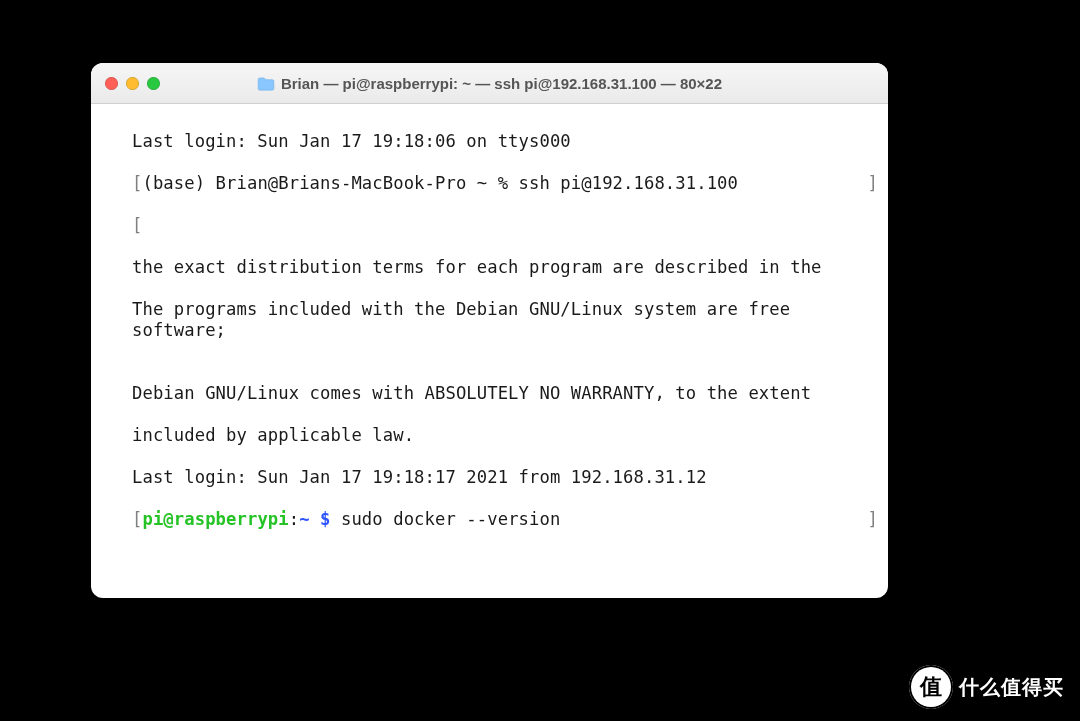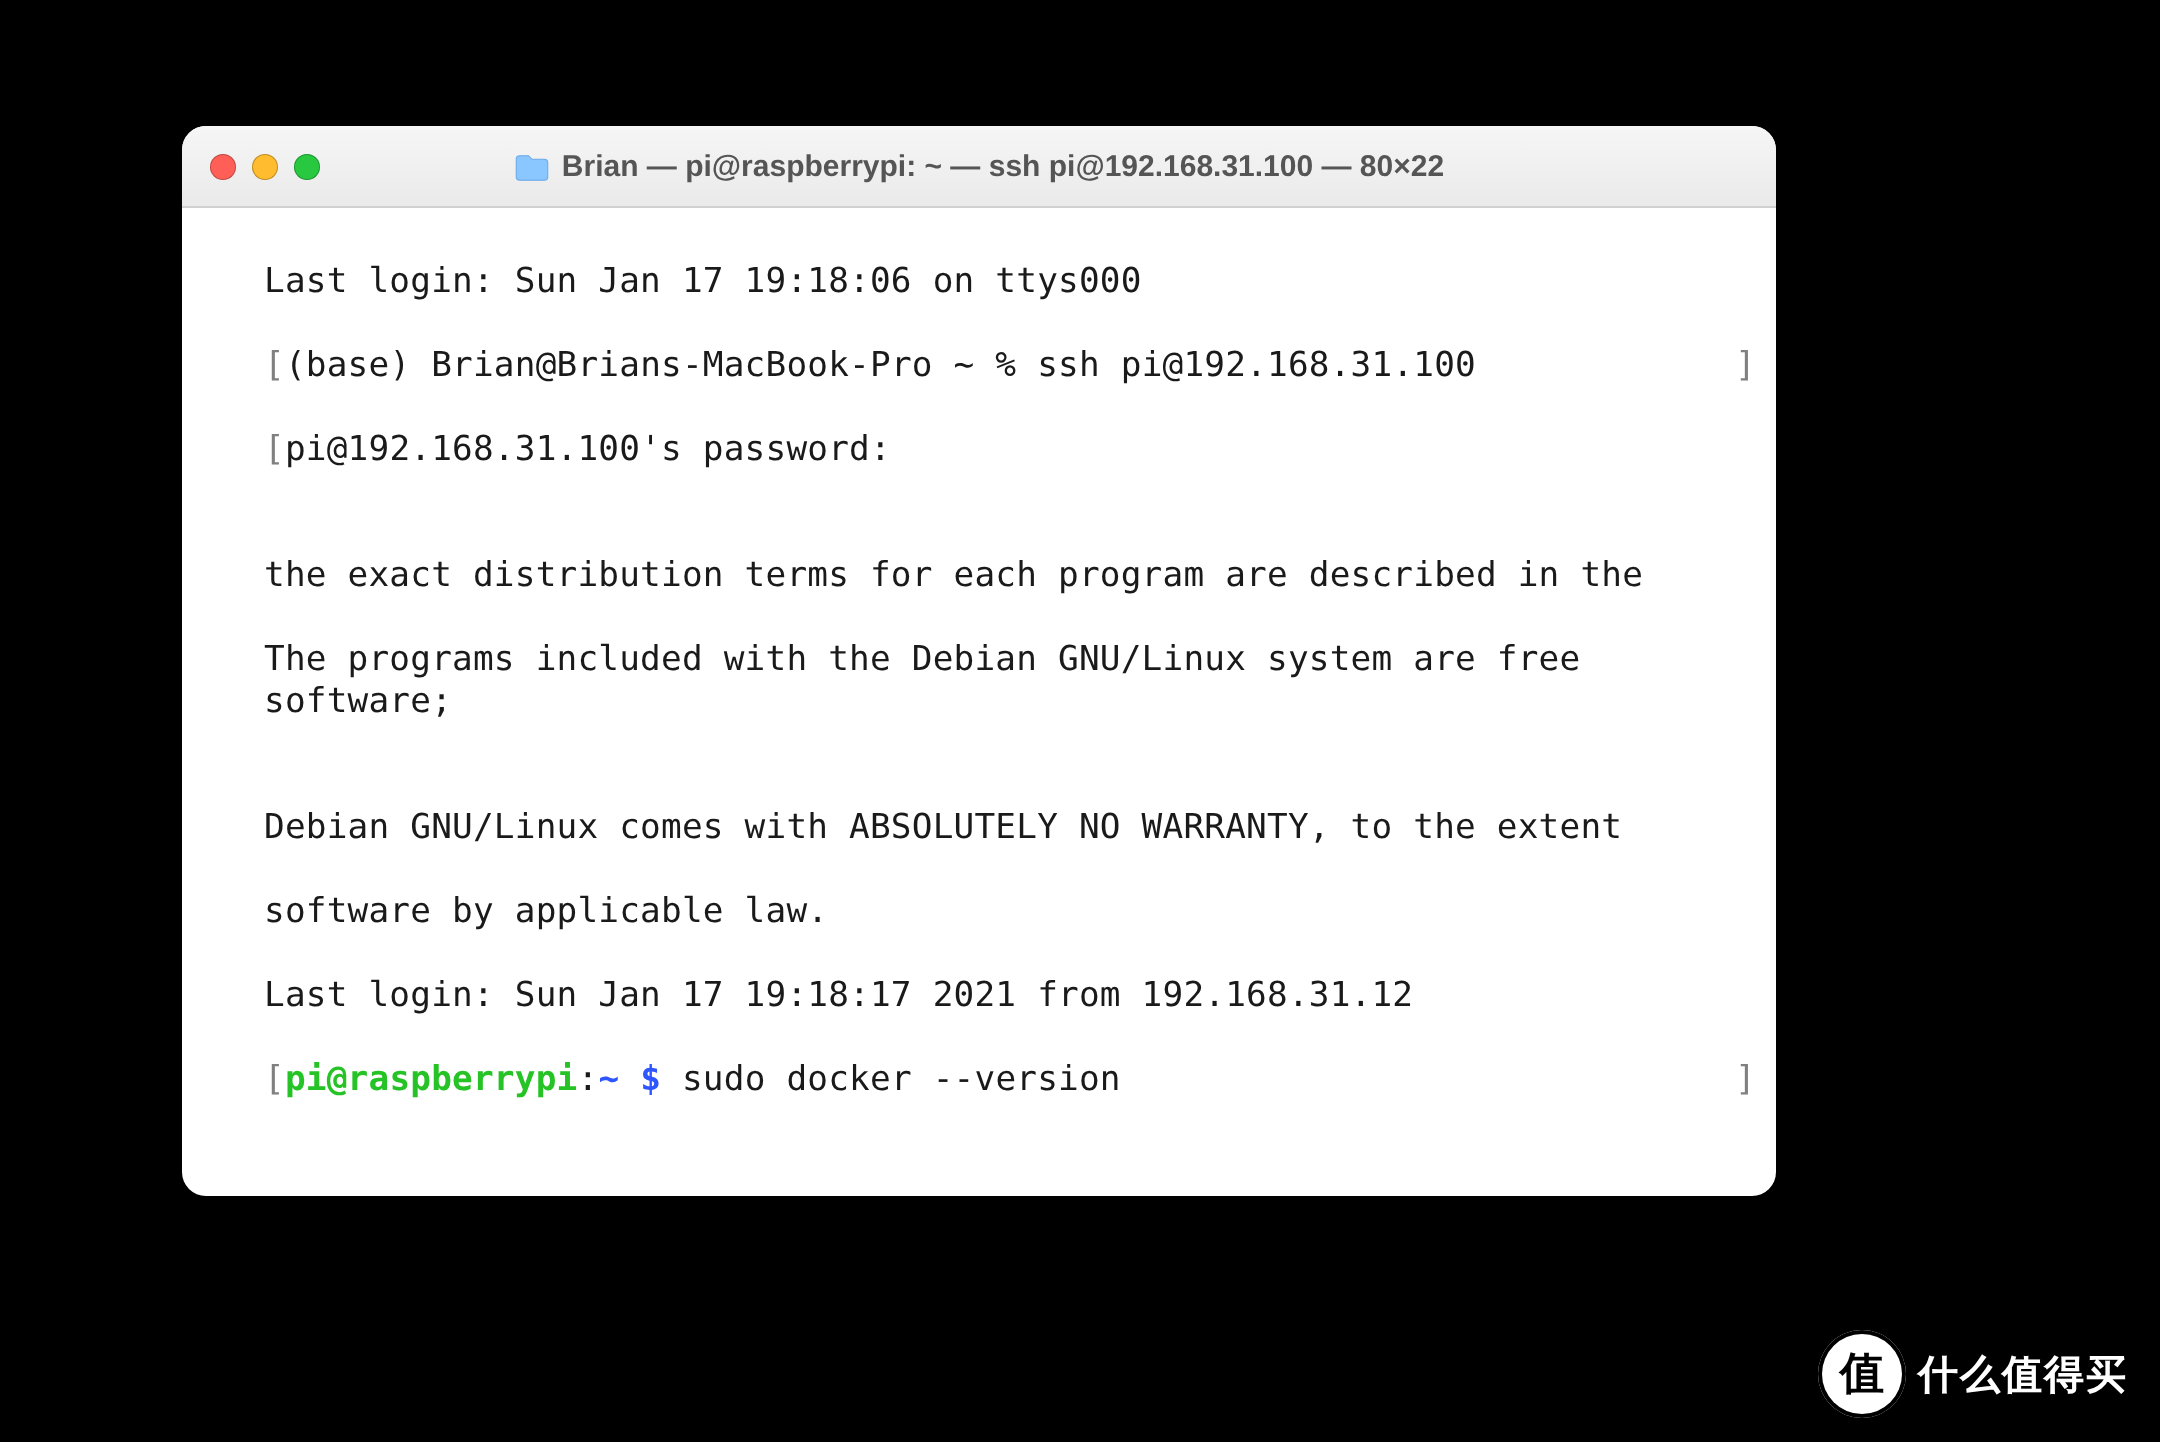--- a/index.html
+++ b/index.html
@@ -134,27 +134,27 @@
           <path d="M1 3 a2 2 0 0 1 2-2 h5 l2 2 h7 a2 2 0 0 1 2 2 v8 a2 2 0 0 1-2 2 H3 a2 2 0 0 1-2-2 Z" fill="#8ac6ff" stroke="#6aa9e8" stroke-width="0.6"></path>
         </svg>
       </span>
       <span class="title-text">Brian — pi@raspberrypi: ~ — ssh pi@192.168.31.100 — 80×22</span>
     </div>
   </div>
 
   <div class="term-body">
 <span class="line">Last login: Sun Jan 17 19:18:06 on ttys000</span>
 <span class="line"><span class="bracket">[</span><span>(base) Brian@Brians-MacBook-Pro ~ % </span><span>ssh pi@192.168.31.100</span><span class="bracket-r">]</span></span>
-<span class="line"><span class="bracket">[</span><span>pi@192.168.31.100's password:</span></span>
+<span class="line"><span class="bracket">[</span></span>
 <span class="line"></span>
 <span class="line">the exact distribution terms for each program are described in the</span>
 <span class="line">The programs included with the Debian GNU/Linux system are free software;</span>
 <span class="line"></span>
 <span class="line">Debian GNU/Linux comes with ABSOLUTELY NO WARRANTY, to the extent</span>
-<span class="line">software by applicable law.</span>
+<span class="line">included by applicable law.</span>
 <span class="line">Last login: Sun Jan 17 19:18:17 2021 from 192.168.31.12</span>
 <span class="line"><span class="bracket">[</span><span class="psu">pi@raspberrypi</span><span>:</span><span class="psp">~ $</span><span> sudo docker --version</span><span class="bracket-r">]</span></span>
 
 
   </div>
 
 </div>
 
 <div class="watermark">
   <span class="wm-badge">值</span>

